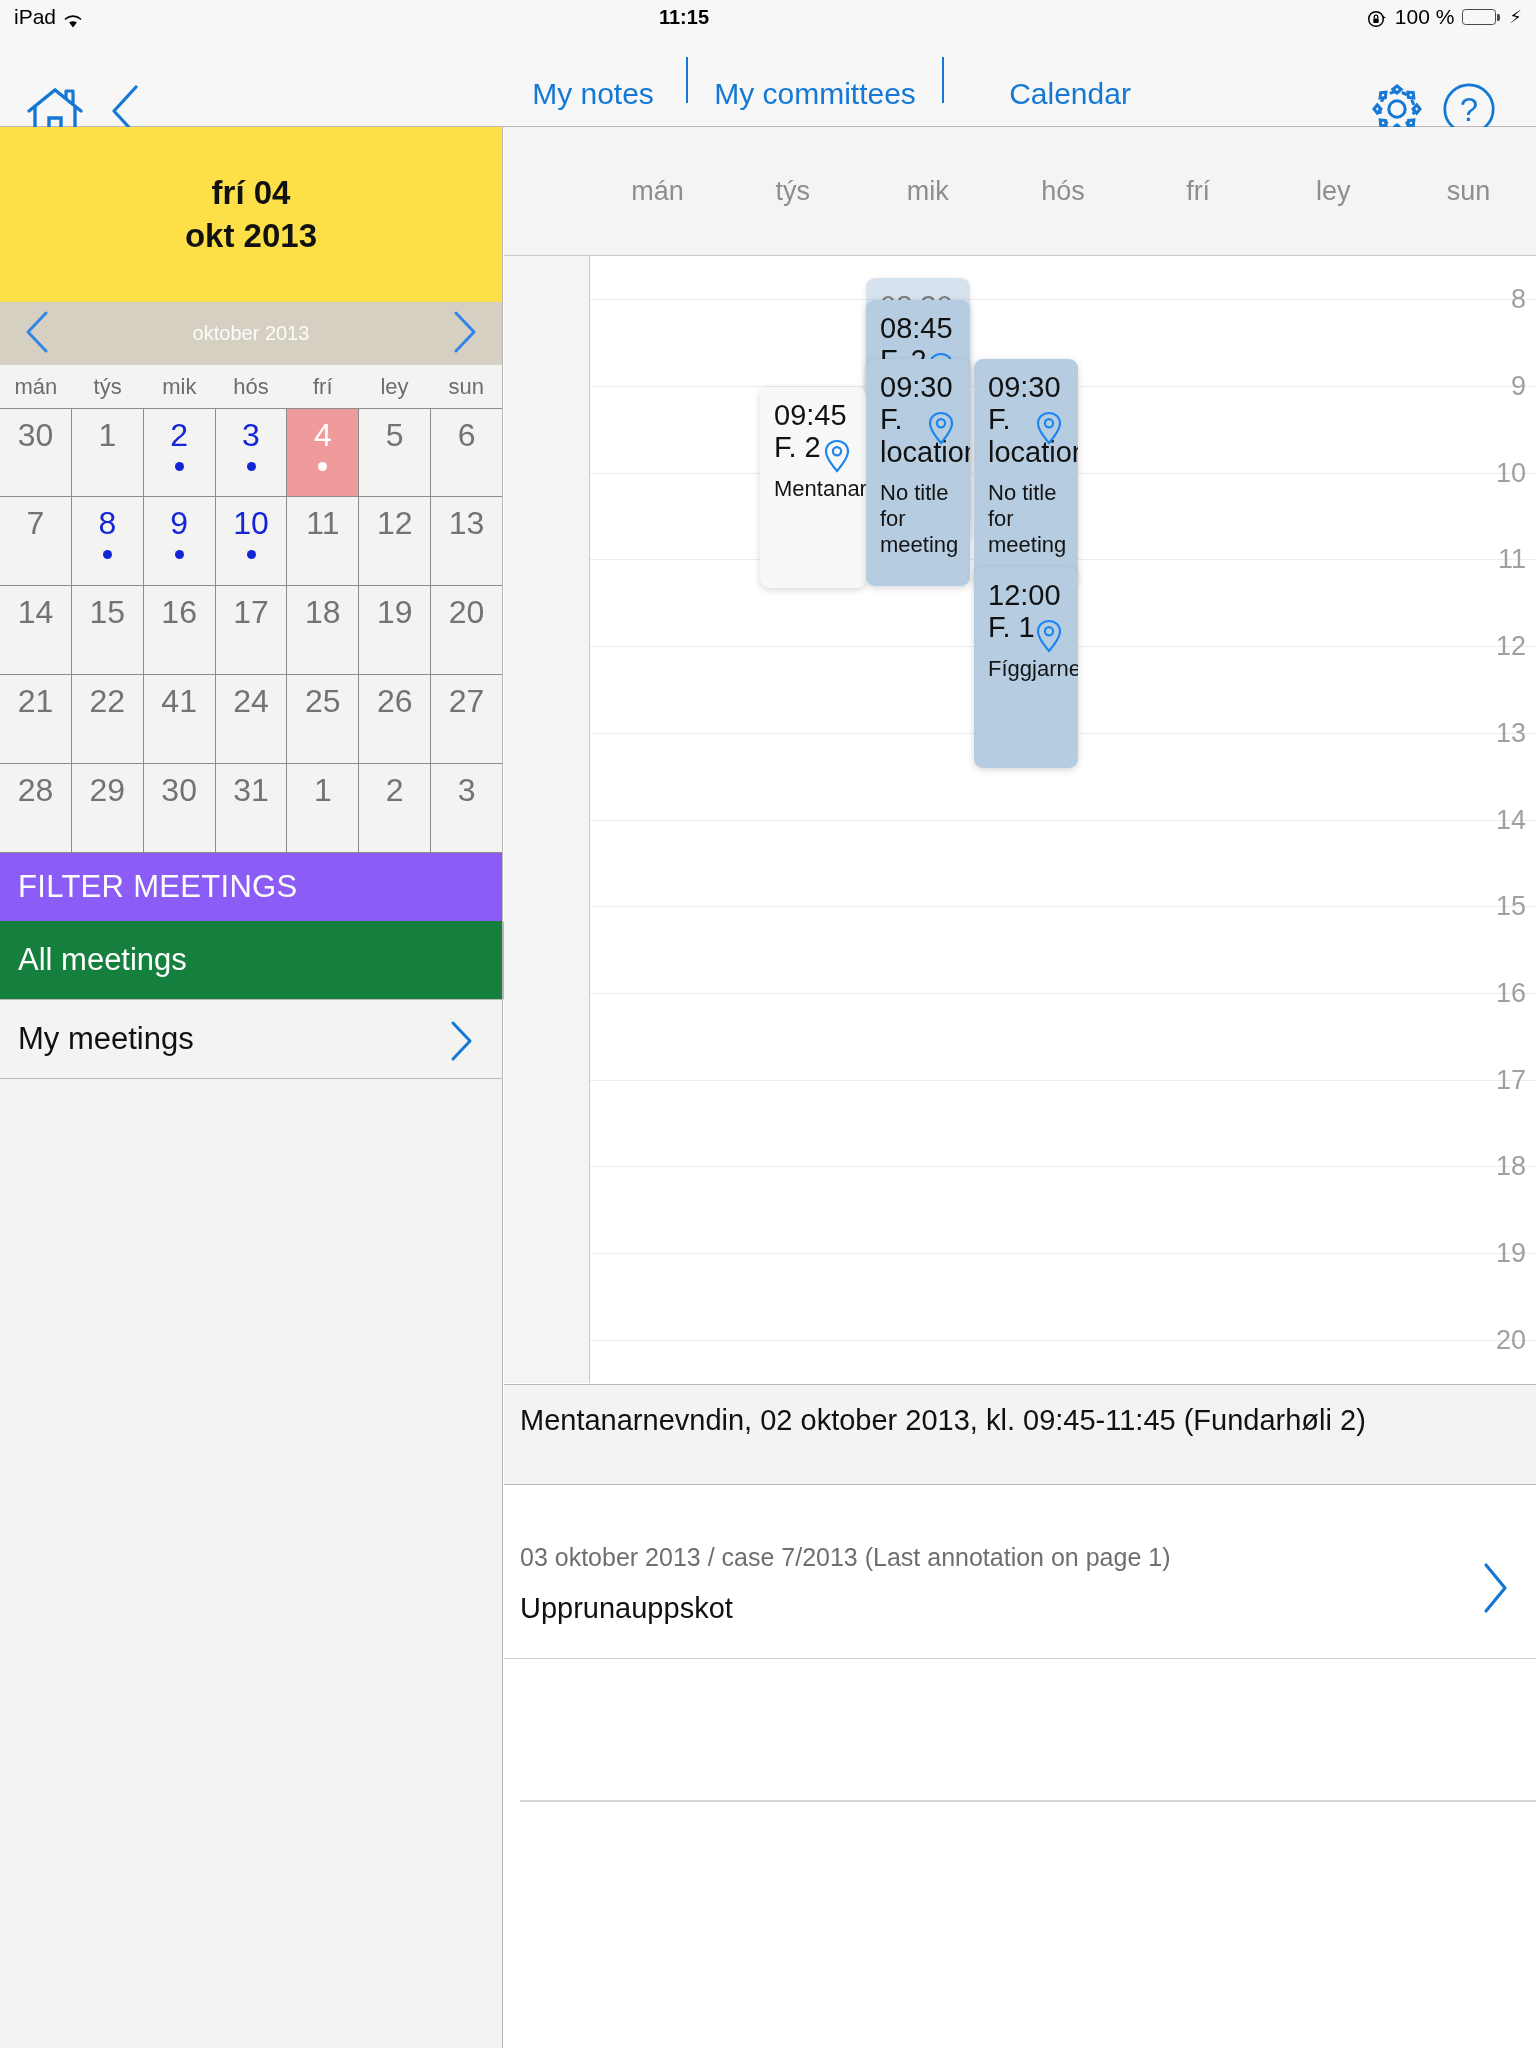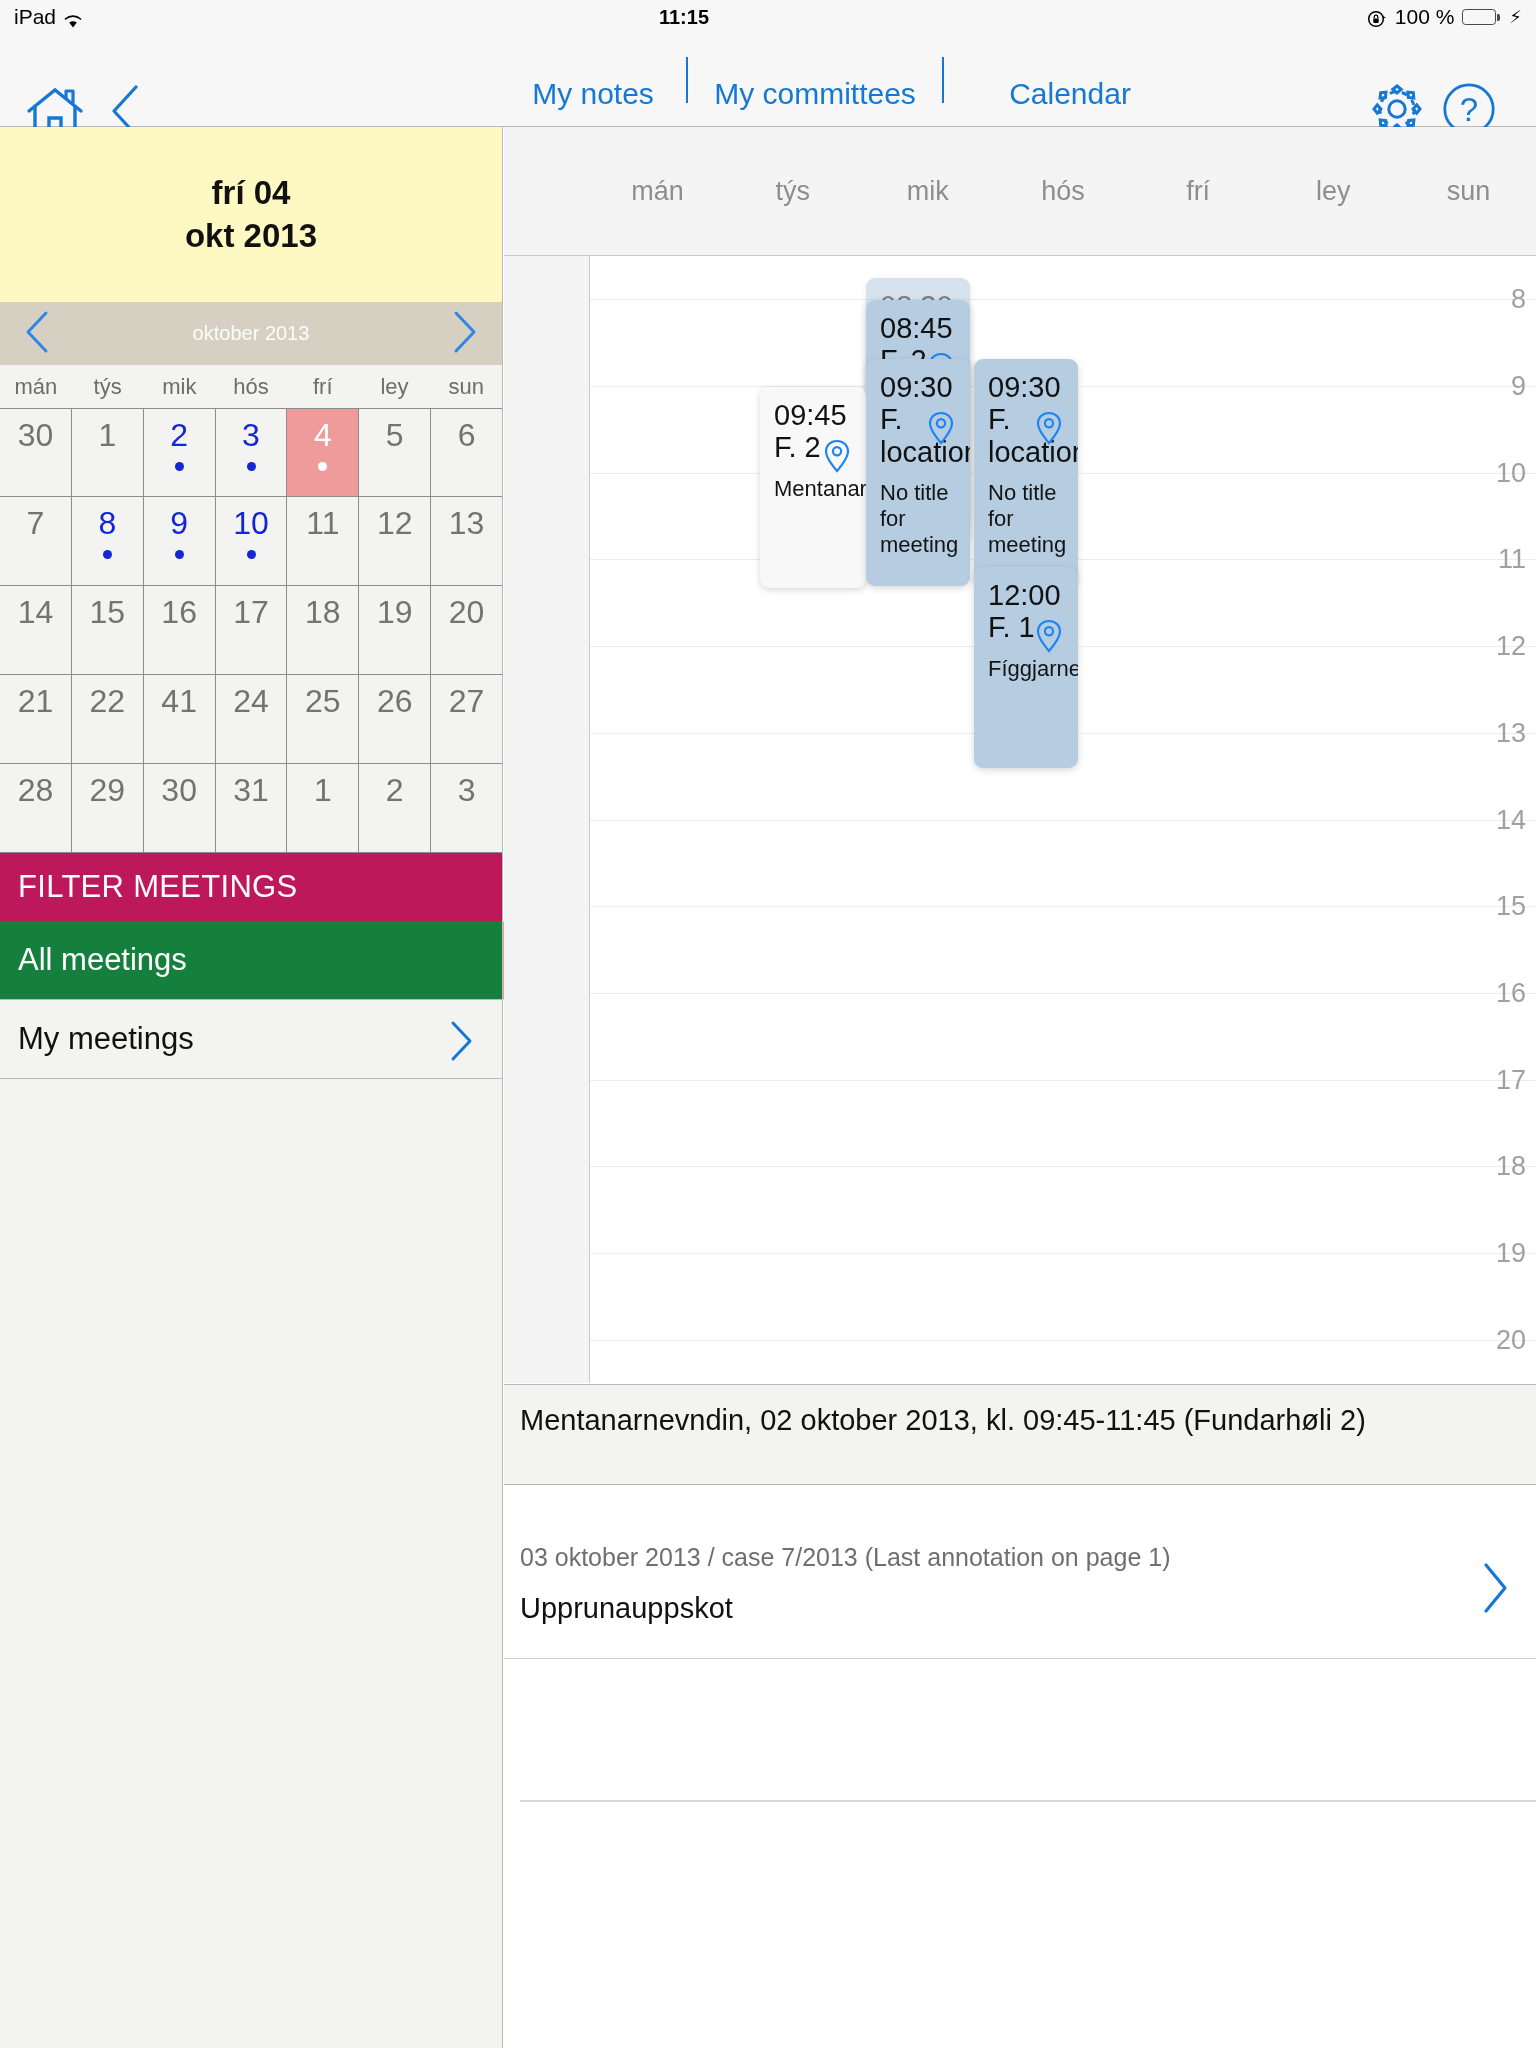--- a/index.html
+++ b/index.html
@@ -54,21 +54,21 @@
 
   
   .sidebar {
     position: absolute; left: 0; top: 127px; width: 503px; height: 1921px;
     background: #f3f3f2;
     border-right: 1.5px solid #b9b9b9;
   }
   .day-header {
     height: 175px; display: flex; flex-direction: column;
     align-items: center; justify-content: center;
-    background: #fef9c3;
+    background: #fde047;
   }
   .day-header .dh-line {
     font-size: 33px; font-weight: bold; color: #111; line-height: 1.28;
   }
   .month-bar {
     height: 63px; background: #d5d0c2;
     display: flex; align-items: center; justify-content: space-between;
     padding: 0 22px;
   }
   .month-bar .mb-title { color: #fcfcfa; font-size: 20px; font-weight: 300; }
@@ -94,21 +94,21 @@
   .cal-cell:first-child { border-left: none; }
   .cal-cell:last-child { border-right: none; }
   .cal-num { font-size: 32px; color: #737373; line-height: 1; font-weight: 300;}
   .cal-cell.evt .cal-num { color: #1425d8; }
   .cal-cell.sel { background: #f09b9b; }
   .cal-cell.sel .cal-num { color: #ffffff; }
   .dot { width: 9px; height: 9px; border-radius: 50%; background: #1425d8; margin-top: 11px; }
   .cal-cell.sel .dot { background: #ffffff; }
 
   .filter-head {
-    height: 68px; background: #be185d;
+    height: 68px; background: #8b5cf6;
     display: flex; align-items: center; padding-left: 18px;
     color: #fbfbf8; font-size: 31px; font-weight: 300; letter-spacing: .3px;
   }
   .filter-row {
     height: 79px; display: flex; align-items: center;
     padding-left: 18px; position: relative; cursor: pointer;
     border-bottom: 1.4px solid #b9b9b9;
     background: #f3f3f2;
   }
   .filter-row.active {

